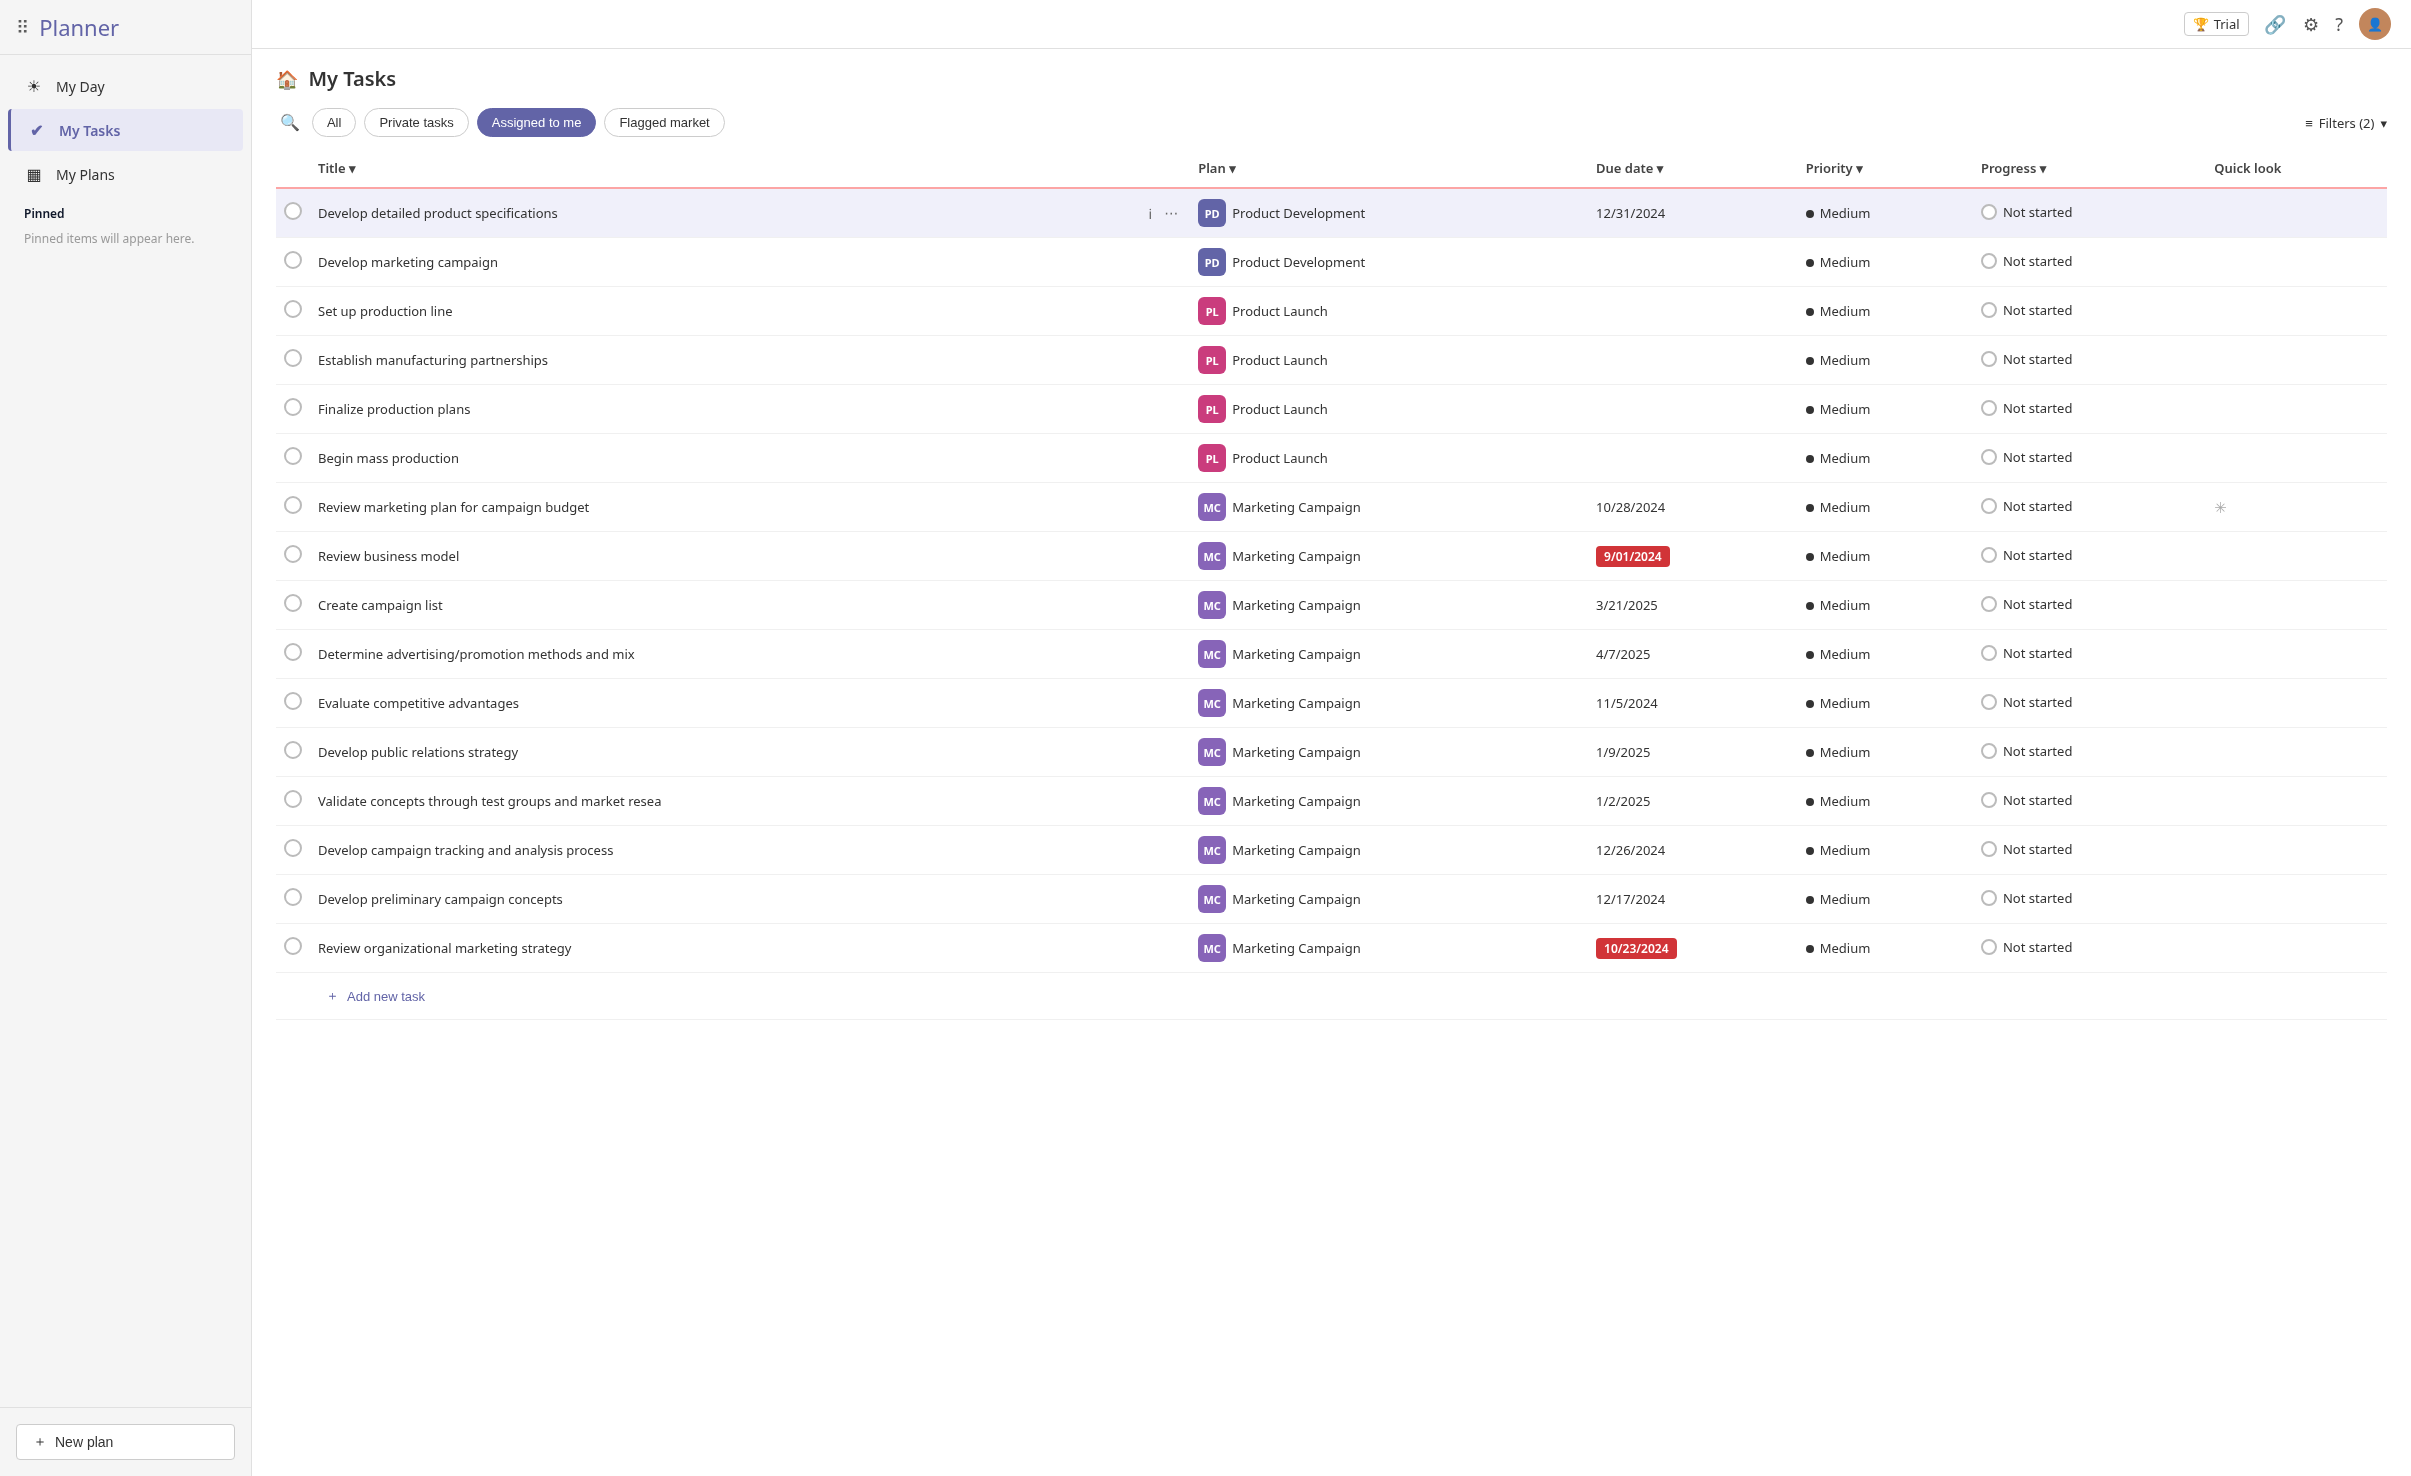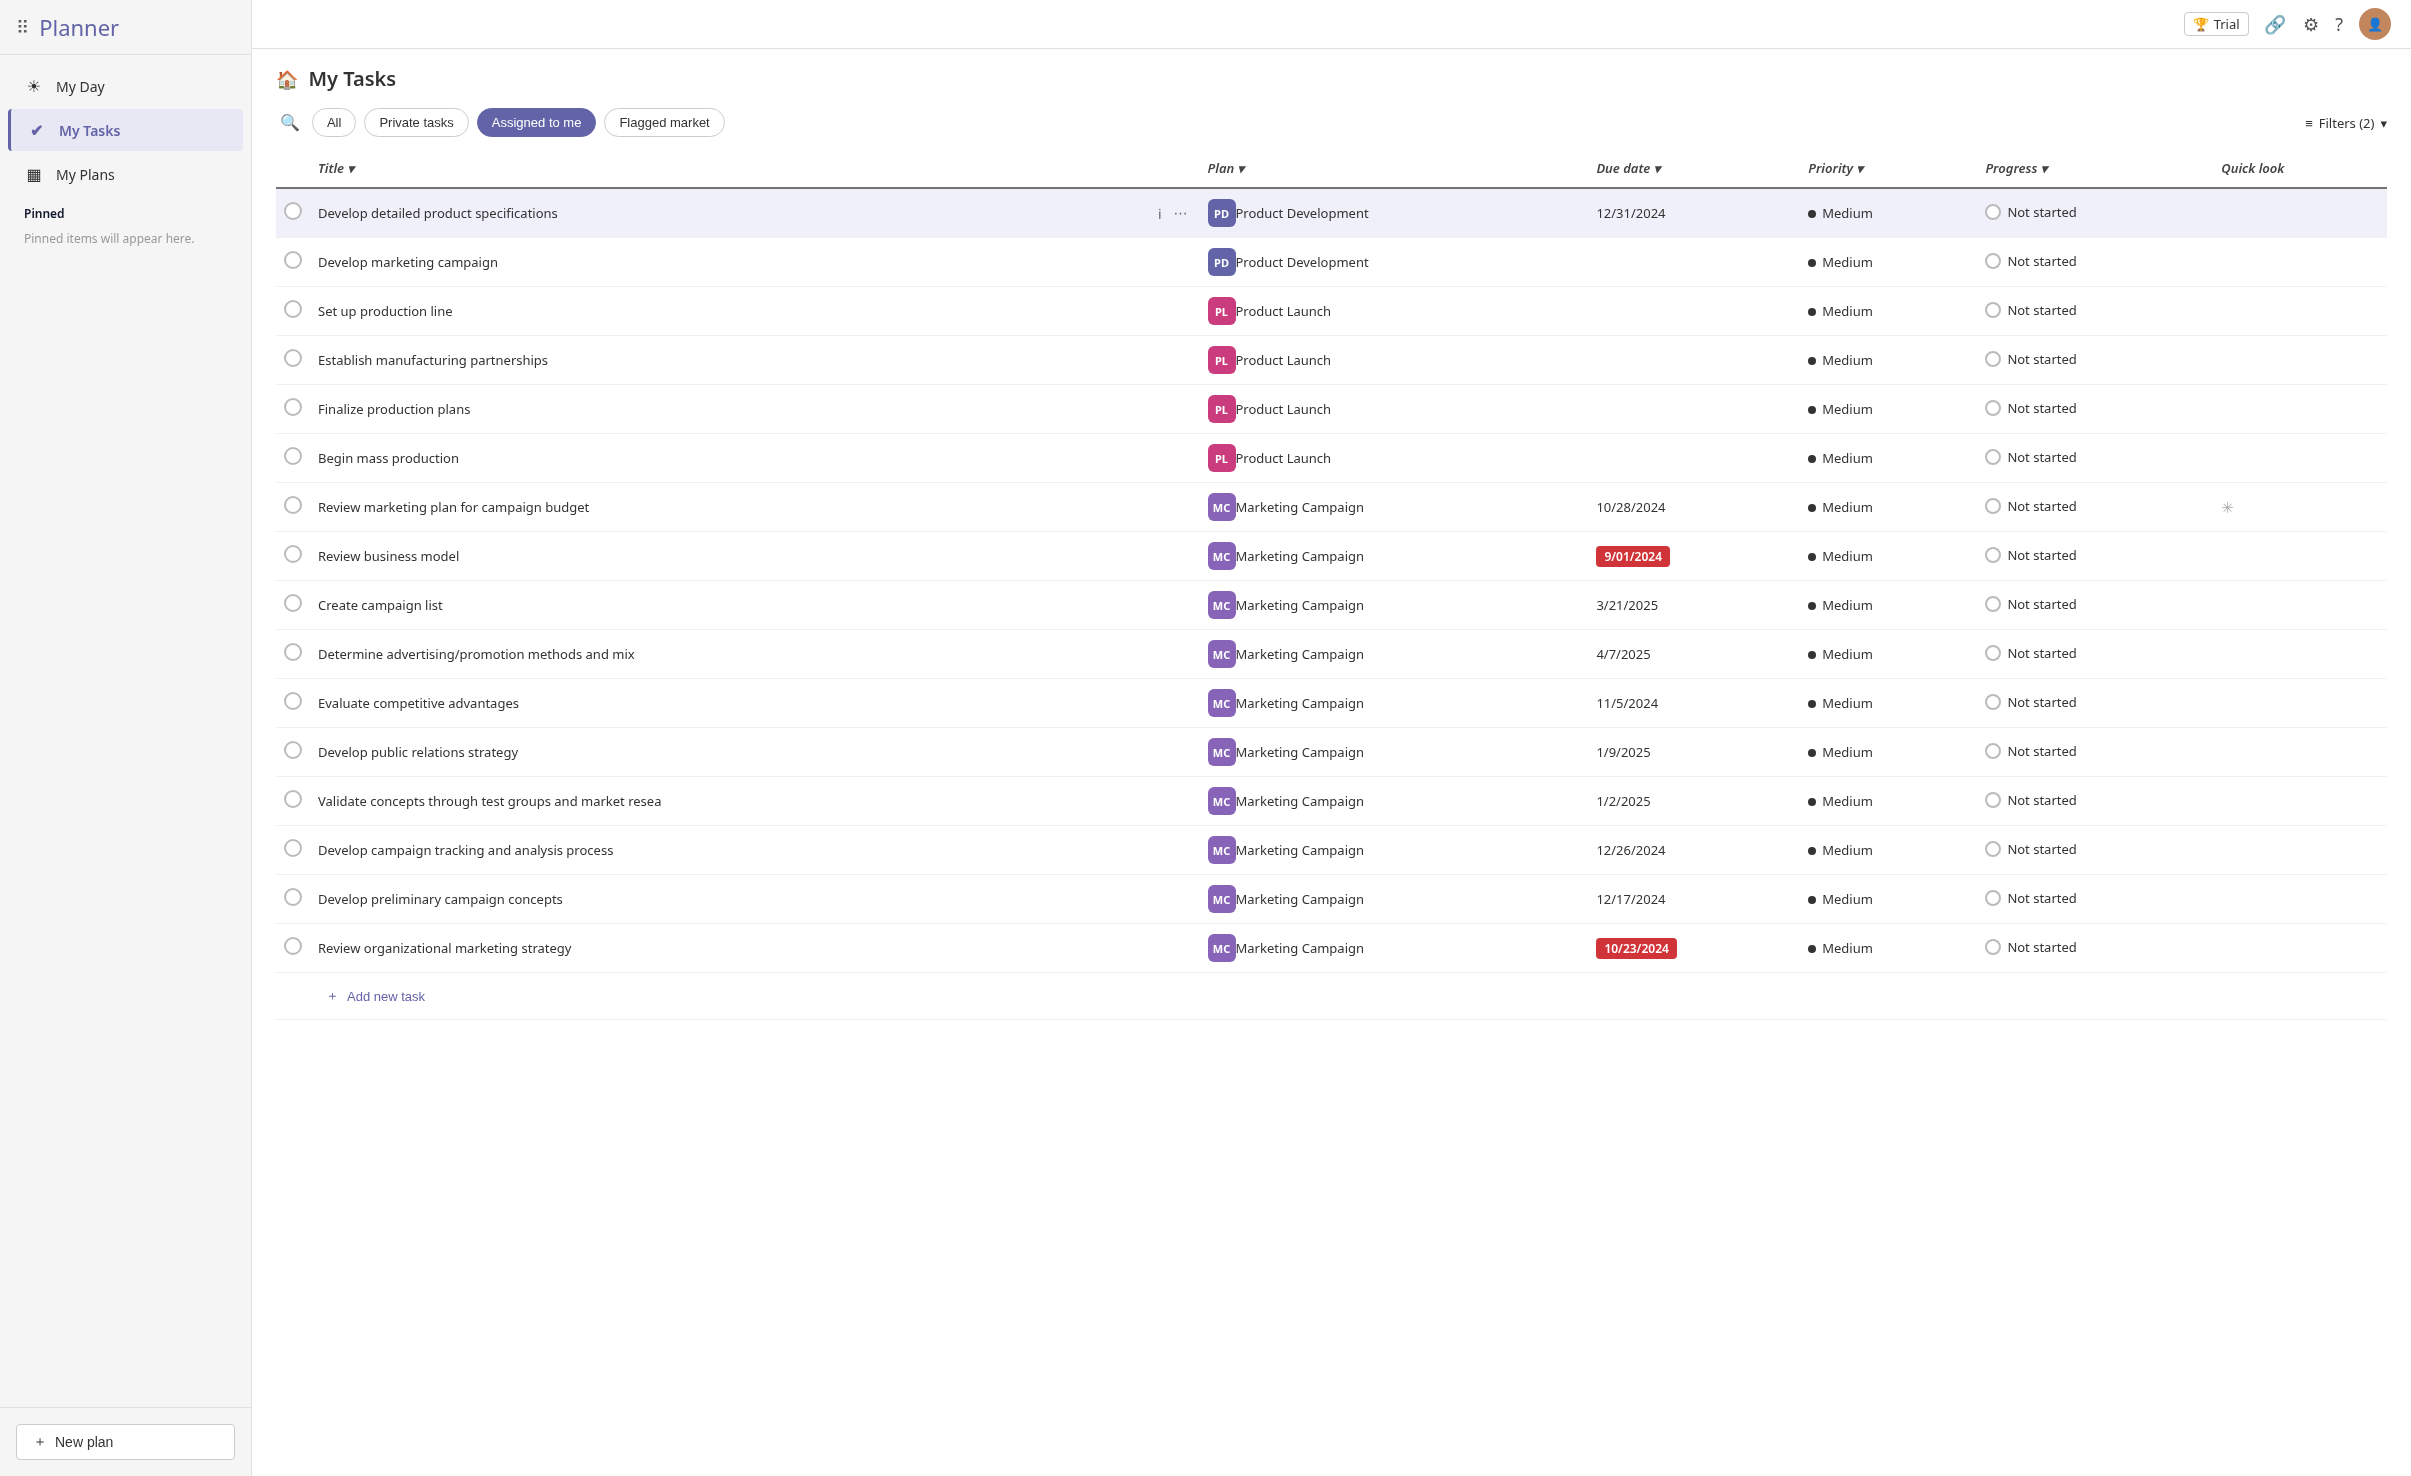--- a/index.html
+++ b/index.html
@@ -169,22 +169,21 @@
     .task-table-container {
       flex: 1;
       overflow-y: auto;
       padding: 0 24px;
     }
     .task-table {
       width: 100%;
       border-collapse: collapse;
     }
     .task-table thead tr {
-      border-bottom: 2px solid #737373;
-      font-style: italic;
+      border-bottom: 2px solid #fca5a5;
     }
     .task-table th {
       text-align: left;
       padding: 10px 8px;
       font-size: 13px;
       font-weight: 600;
       color: #444;
       white-space: nowrap;
       cursor: pointer;
       user-select: none;
@@ -215,20 +214,21 @@
     .plan-badge {
       display: inline-flex;
       align-items: center;
       justify-content: center;
       width: 28px;
       height: 28px;
       border-radius: 6px;
       color: #fff;
       font-size: 11px;
       font-weight: 700;
+      margin-right: 6px;
       flex-shrink: 0;
     }
     .plan-cell {
       display: flex;
       align-items: center;
       white-space: nowrap;
     }
 
     
     .due-overdue {

